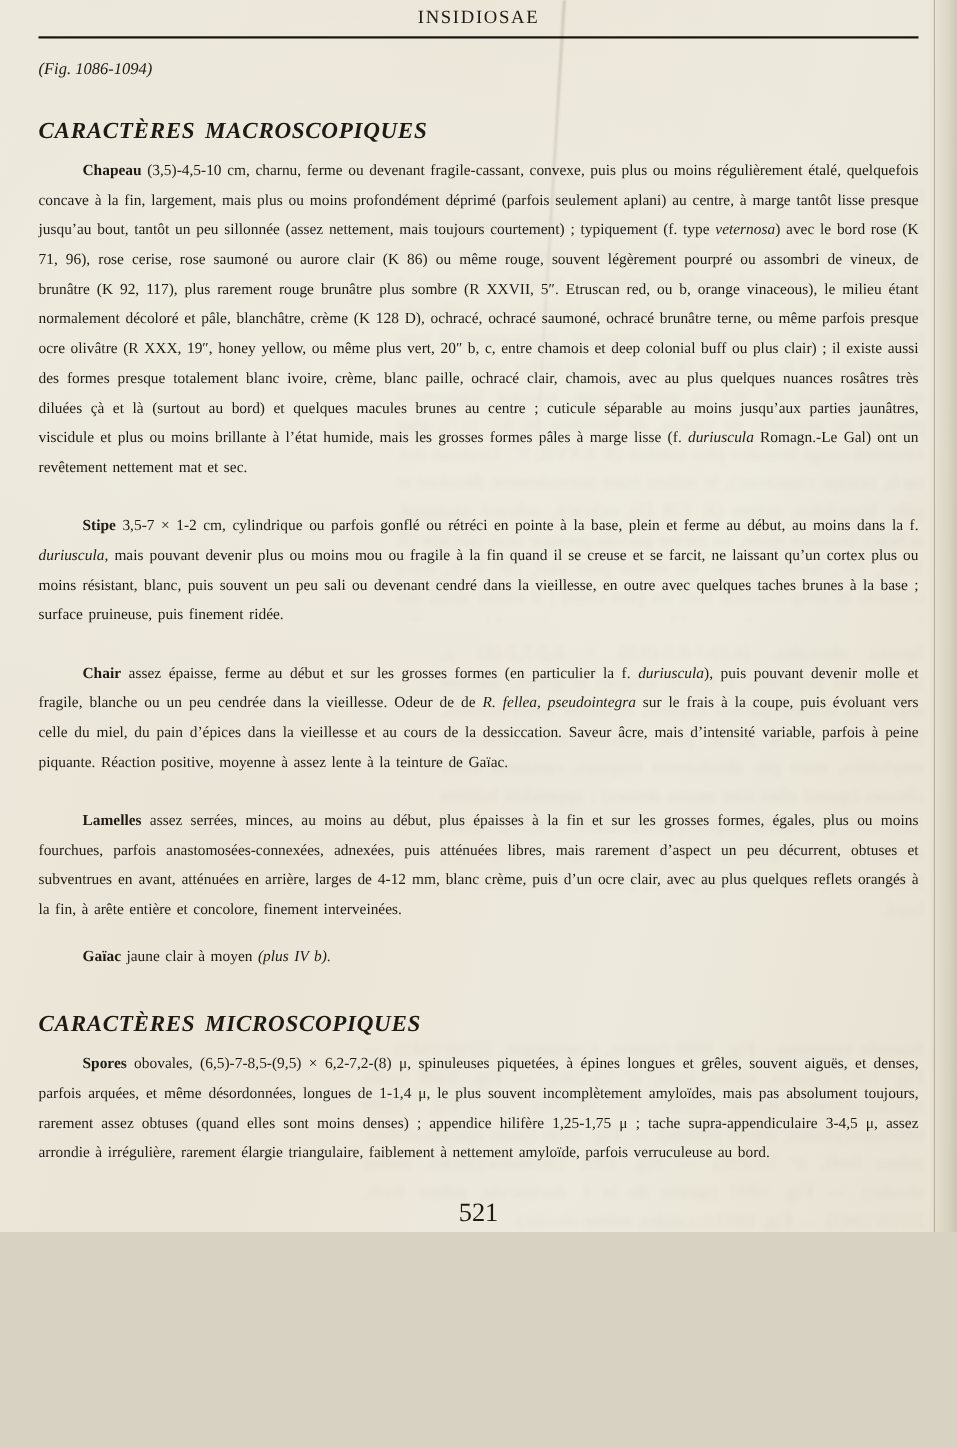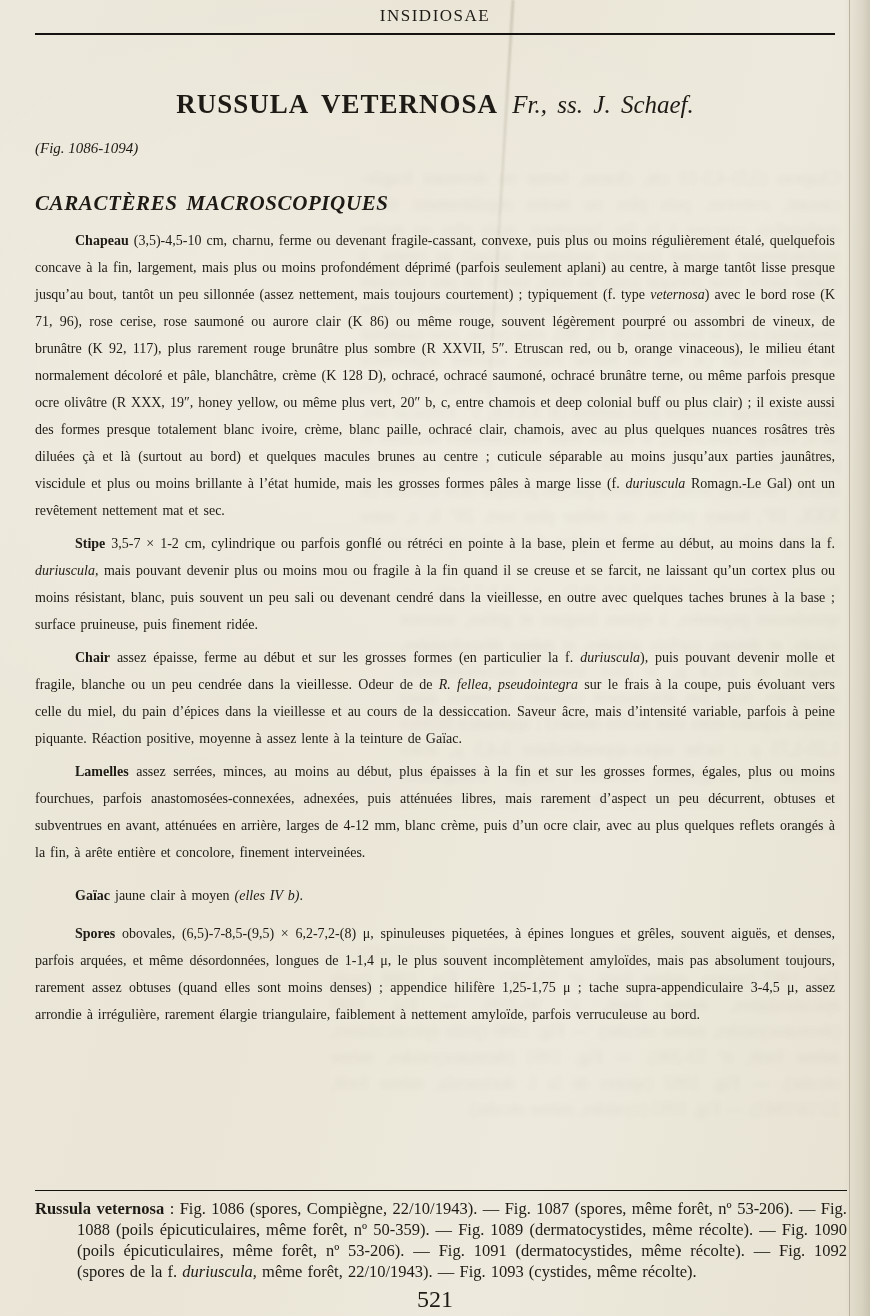--- a/index.html
+++ b/index.html
@@ -7,21 +7,21 @@
     --ink: #1e1b16;
   }
   html, body { margin: 0; padding: 0; }
   body {
     font-family: "Liberation Serif", "DejaVu Serif", serif;
     background: #d8d2c2;
   }
   .page {
     position: relative;
     width: 870px;
-    height: 1316px;
+    height: 1120px;
     margin: 0 auto;
     overflow: hidden;
     color: var(--ink);
     background:
       radial-gradient(ellipse 900px 700px at 40% 30%, rgba(255,255,255,0.25), rgba(255,255,255,0) 60%),
       linear-gradient(104deg, #ece8db 0%, #eae5d6 38%, #ede9dc 68%, #e7e2d2 100%);
     background-color: var(--paper);
   }
   
   .edge-shadow {
@@ -98,21 +98,21 @@
     font-style: italic;
   }
   .body-par {
     font-size: 14px;
     line-height: 27px;
     text-align: justify;
     text-indent: 40px;
     word-spacing: 1.5px;
     margin: 11px 0 0 0;
   }
-  .body-par.spaced { margin-top: 6px; }
+  .body-par.spaced { margin-top: 26px; }
   .sporee-par { margin-top: 16px; }
   .footer-block {
     position: absolute; left: 35px; right: 23px; top: 1190px;
     z-index: 2;
   }
   .foot-rule {
     border: none;
     border-top: 1.5px solid #15130f;
     margin: 0;
   }
@@ -143,37 +143,34 @@
   <div class="crease"></div>
   <div class="bleed" style="top:165px; left:360px; width:480px; height:400px;" aria-hidden="true">Chapeau (3,5)-4,5-10 cm, charnu, ferme ou devenant fragile-cassant, convexe, puis plus ou moins régulièrement étalé, quelquefois concave à la fin, largement, mais plus ou moins profondément déprimé (parfois seulement aplani) au centre, à marge tantôt lisse presque jusqu’au bout, tantôt un peu sillonnée (assez nettement, mais toujours courtement) ; typiquement (f. type veternosa) avec le bord rose (K 71, 96), rose cerise, rose saumoné ou aurore clair (K 86) ou même rouge, souvent légèrement pourpré ou assombri de vineux, de brunâtre (K 92, 117), plus rarement rouge brunâtre plus sombre (R XXVII, 5″. Etruscan red, ou b, orange vinaceous), le milieu étant normalement décoloré et pâle, blanchâtre, crème (K 128 D), ochracé, ochracé saumoné, ochracé brunâtre terne, ou même parfois presque ocre olivâtre (R XXX, 19″, honey yellow, ou même plus vert, 20″ b, c, entre chamois et deep colonial buff ou plus clair) ; il existe aussi des formes presque totalement blanc ivoire, crème, blanc paille, ochracé clair, chamois, avec au plus quelques nuances rosâtres très diluées çà et là (surtout au bord) et quelques macules brunes au centre ; cuticule séparable au moins jusqu’aux parties jaunâtres, viscidule et plus ou moins brillante à l’état humide, mais les grosses formes pâles à marge lisse (f. duriuscula Romagn.-Le Gal) ont un revêtement nettement mat et sec.</div>
   <div class="bleed" style="top:580px; left:400px; width:440px; height:380px;" aria-hidden="true">Spores obovales, (6,5)-7-8,5-(9,5) × 6,2-7,2-(8) μ, spinuleuses piquetées, à épines longues et grêles, souvent aiguës, et denses, parfois arquées, et même désordonnées, longues de 1-1,4 μ, le plus souvent incomplètement amyloïdes, mais pas absolument toujours, rarement assez obtuses (quand elles sont moins denses) ; appendice hilifère 1,25-1,75 μ ; tache supra-appendiculaire 3-4,5 μ, assez arrondie à irrégulière, rarement élargie triangulaire, faiblement à nettement amyloïde, parfois verruculeuse au bord.</div>
   <div class="bleed" style="top:940px; left:330px; width:510px; height:240px;" aria-hidden="true">Russula veternosa : Fig. 1086 (spores, Compiègne, 22/10/1943). — Fig. 1087 (spores, même forêt, nº 53-206). — Fig. 1088 (poils épicuticulaires, même forêt, nº 50-359). — Fig. 1089 (dermatocystides, même récolte). — Fig. 1090 (poils épicuticulaires, même forêt, nº 53-206). — Fig. 1091 (dermatocystides, même récolte). — Fig. 1092 (spores de la f. duriuscula, même forêt, 22/10/1943). — Fig. 1093 (cystides, même récolte).</div>
 
   <div class="text-col">
 
     <p class="running-head">INSIDIOSAE</p>
     <hr class="head-rule">
 
-    <div class="title-block">
-      <h1 class="title-main">RUSSULA VETERNOSA</h1>
-      <span class="title-authority">&nbsp;<i>Fr., ss. J. Schaef.</i></span>
-    </div>
 
     <p class="fig-ref">(Fig. 1086-1094)</p>
 
     <section>
       <h2 class="section-heading">CARACTÈRES MACROSCOPIQUES</h2>
       <p class="body-par"><b>Chapeau</b> (3,5)-4,5-10 cm, charnu, ferme ou devenant fragile-cassant, convexe, puis plus ou moins régulièrement étalé, quelquefois concave à la fin, largement, mais plus ou moins profondément déprimé (parfois seulement aplani) au centre, à marge tantôt lisse presque jusqu’au bout, tantôt un peu sillonnée (assez nettement, mais toujours courtement) ; typiquement (f. type <i>veternosa</i>) avec le bord rose (K 71, 96), rose cerise, rose saumoné ou aurore clair (K 86) ou même rouge, souvent légèrement pourpré ou assombri de vineux, de brunâtre (K 92, 117), plus rarement rouge brunâtre plus sombre (R XXVII, 5″. Etruscan red, ou b, orange vinaceous), le milieu étant normalement décoloré et pâle, blanchâtre, crème (K 128 D), ochracé, ochracé saumoné, ochracé brunâtre terne, ou même parfois presque ocre olivâtre (R XXX, 19″, honey yellow, ou même plus vert, 20″ b, c, entre chamois et deep colonial buff ou plus clair) ; il existe aussi des formes presque totalement blanc ivoire, crème, blanc paille, ochracé clair, chamois, avec au plus quelques nuances rosâtres très diluées çà et là (surtout au bord) et quelques macules brunes au centre ; cuticule séparable au moins jusqu’aux parties jaunâtres, viscidule et plus ou moins brillante à l’état humide, mais les grosses formes pâles à marge lisse (f. <i>duriuscula</i> Romagn.-Le Gal) ont un revêtement nettement mat et sec.</p>
       <p class="body-par spaced"><b>Stipe</b> 3,5-7 × 1-2 cm, cylindrique ou parfois gonflé ou rétréci en pointe à la base, plein et ferme au début, au moins dans la f. <i>duriuscula</i>, mais pouvant devenir plus ou moins mou ou fragile à la fin quand il se creuse et se farcit, ne laissant qu’un cortex plus ou moins résistant, blanc, puis souvent un peu sali ou devenant cendré dans la vieillesse, en outre avec quelques taches brunes à la base ; surface pruineuse, puis finement ridée.</p>
       <p class="body-par spaced"><b>Chair</b> assez épaisse, ferme au début et sur les grosses formes (en particulier la f. <i>duriuscula</i>), puis pouvant devenir molle et fragile, blanche ou un peu cendrée dans la vieillesse. Odeur de de <i>R. fellea, pseudointegra</i> sur le frais à la coupe, puis évoluant vers celle du miel, du pain d’épices dans la vieillesse et au cours de la dessiccation. Saveur âcre, mais d’intensité variable, parfois à peine piquante. Réaction positive, moyenne à assez lente à la teinture de Gaïac.</p>
       <p class="body-par spaced"><b>Lamelles</b> assez serrées, minces, au moins au début, plus épaisses à la fin et sur les grosses formes, égales, plus ou moins fourchues, parfois anastomosées-connexées, adnexées, puis atténuées libres, mais rarement d’aspect un peu décurrent, obtuses et subventrues en avant, atténuées en arrière, larges de 4-12 mm, blanc crème, puis d’un ocre clair, avec au plus quelques reflets orangés à la fin, à arête entière et concolore, finement interveinées.</p>
-      <p class="body-par sporee-par"><b>Gaïac</b> jaune clair à moyen <i>(elles IV b)</i>.</p>
+      <p class="body-par sporee-par"><b>Gaïac</b> jaune clair à moyen <i>(plus IV b)</i>.</p>
     </section>
 
     <section>
+      <h2 class="section-heading">CARACTÈRES MICROSCOPIQUES</h2>
       <p class="body-par"><b>Spores</b> obovales, (6,5)-7-8,5-(9,5) × 6,2-7,2-(8) μ, spinuleuses piquetées, à épines longues et grêles, souvent aiguës, et denses, parfois arquées, et même désordonnées, longues de 1-1,4 μ, le plus souvent incomplètement amyloïdes, mais pas absolument toujours, rarement assez obtuses (quand elles sont moins denses) ; appendice hilifère 1,25-1,75 μ ; tache supra-appendiculaire 3-4,5 μ, assez arrondie à irrégulière, rarement élargie triangulaire, faiblement à nettement amyloïde, parfois verruculeuse au bord.</p>
     </section>
 
   </div>
 
   <div class="footer-block">
     <hr class="foot-rule">
     <p class="footnote"><b>Russula veternosa</b> : Fig. 1086 (spores, Compiègne, 22/10/1943). — Fig. 1087 (spores, même forêt, nº 53-206). — Fig. 1088 (poils épicuticulaires, même forêt, nº 50-359). — Fig. 1089 (dermatocystides, même récolte). — Fig. 1090 (poils épicuticulaires, même forêt, nº 53-206). — Fig. 1091 (dermatocystides, même récolte). — Fig. 1092 (spores de la f. <i>duriuscula</i>, même forêt, 22/10/1943). — Fig. 1093 (cystides, même récolte).</p>
   </div>
 

